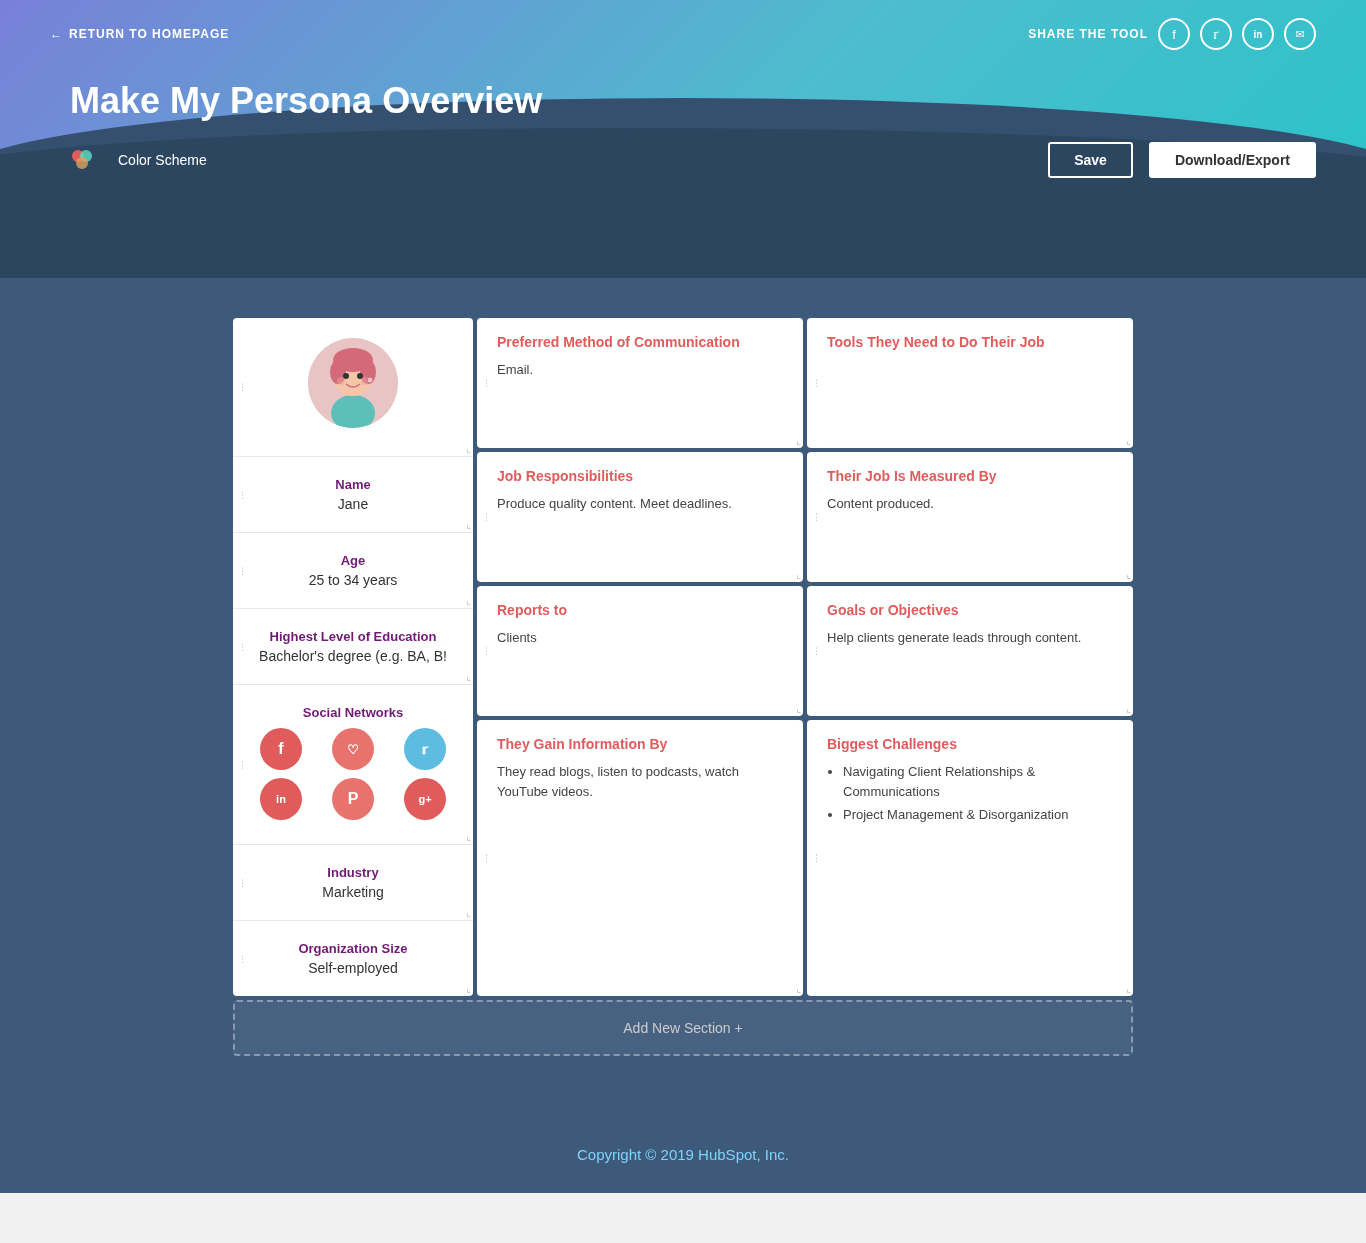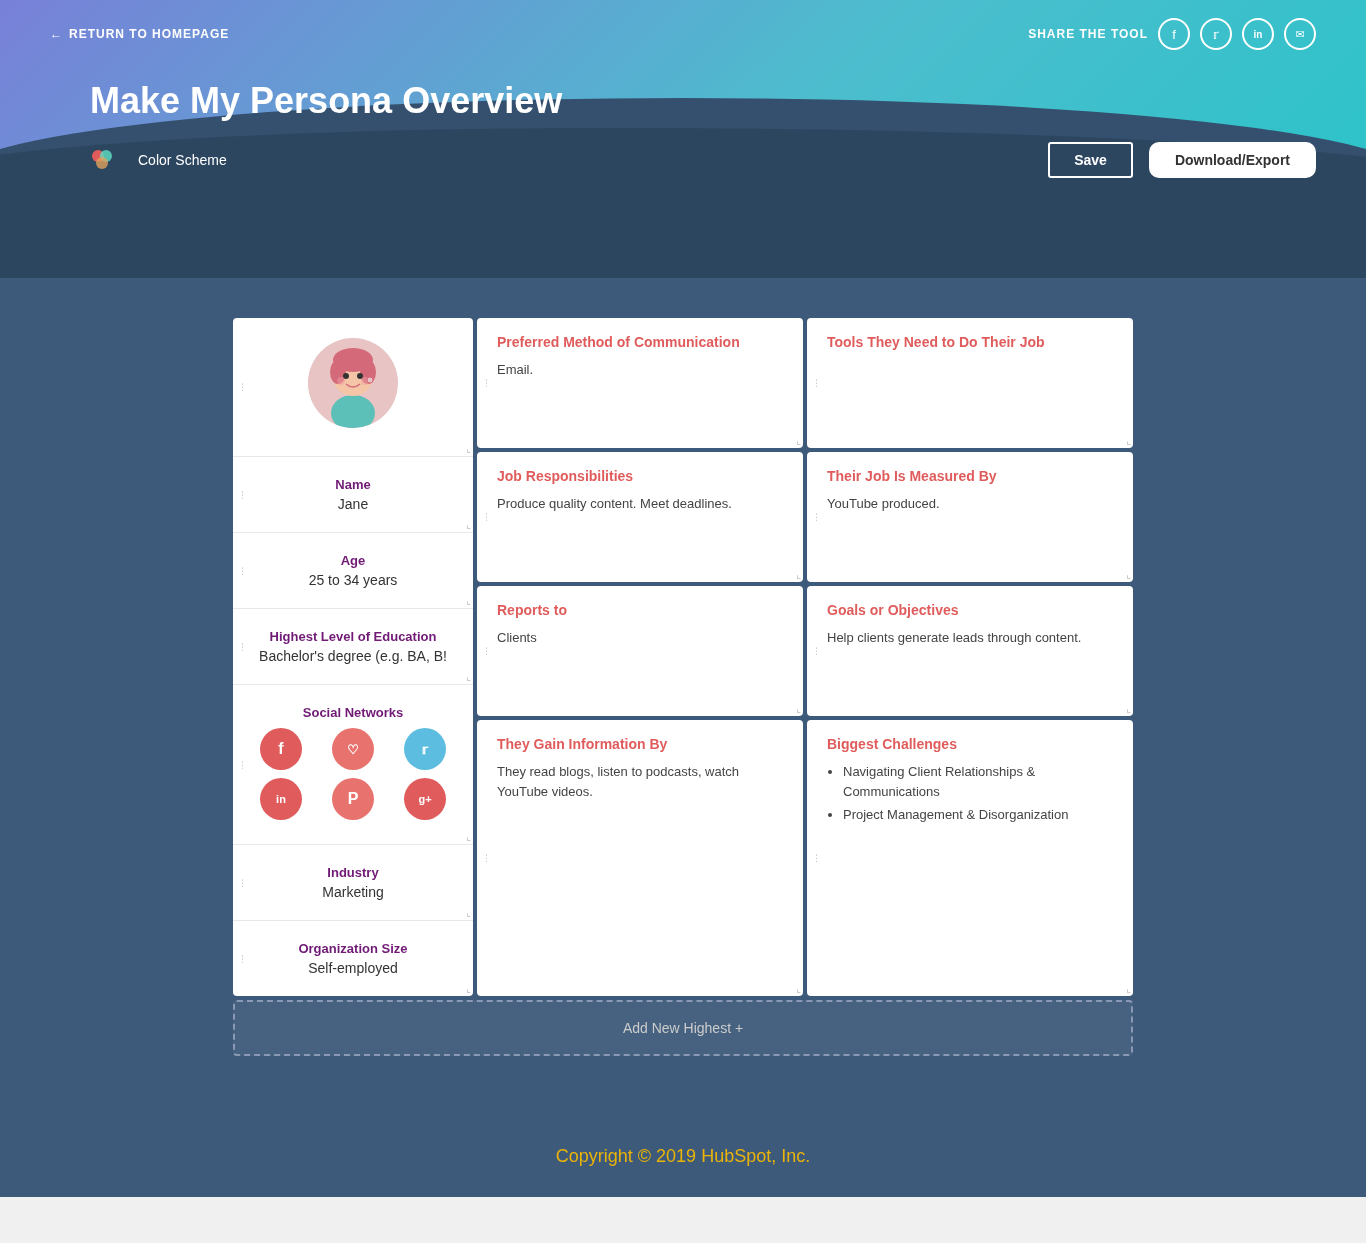--- a/index.html
+++ b/index.html
@@ -47,21 +47,21 @@
       border-radius: 50%;
       border: 2px solid white;
       background: transparent;
       color: white;
       display: flex; align-items: center; justify-content: center;
       font-size: 13px;
       cursor: pointer;
     }
 
     .hero-content {
-      padding: 20px 50px 0 90px;
+      padding: 20px 50px 0 70px;
       position: relative;
       z-index: 2;
     }
 
     .hero-title {
       color: white;
       font-size: 36px;
       font-weight: bold;
       margin-bottom: 20px;
     }
@@ -99,21 +99,21 @@
     }
 
     .btn-download {
       background: white;
       border: 2px solid white;
       color: #333;
       padding: 8px 24px;
       font-size: 14px;
       font-weight: bold;
       cursor: pointer;
-      border-radius: 10px;
+      border-radius: 3px;
     }
 
     
     .main-content {
       background: #3d5a7a;
       padding: 40px 80px 60px 80px;
       position: relative;
     }
 
     .persona-grid {
@@ -244,22 +244,22 @@
       font-size: 14px;
       cursor: pointer;
       border-radius: 4px;
     }
 
     
     .footer {
       background: #3d5a7a;
       padding: 30px;
       text-align: center;
-      color: #eab308;
-      font-size: 18px;
+      color: #7dd3fc;
+      font-size: 15px;
     }
 
     
     .hero-bg {
       position: relative;
       background: linear-gradient(135deg, #7b8de0 0%, #4bbece 50%, #2ac4c8 100%);
       padding-bottom: 0;
     }
 
     
@@ -446,21 +446,21 @@
 
       <div class="info-card">
         <span class="dots-handle">⋮</span>
         <div class="info-card-title">Tools They Need to Do Their Job</div>
         <span class="corner-resize">⌞</span>
       </div>
 
       <div class="info-card">
         <span class="dots-handle">⋮</span>
         <div class="info-card-title">Their Job Is Measured By</div>
-        <div class="info-card-body">YouTube produced.</div>
+        <div class="info-card-body">Content produced.</div>
         <span class="corner-resize">⌞</span>
       </div>
 
       <div class="info-card">
         <span class="dots-handle">⋮</span>
         <div class="info-card-title">Goals or Objectives</div>
         <div class="info-card-body">Help clients generate leads through content.</div>
         <span class="corner-resize">⌞</span>
       </div>
 
@@ -473,20 +473,20 @@
             <li>Project Management &amp; Disorganization</li>
           </ul>
         </div>
         <span class="corner-resize">⌞</span>
       </div>
     </div>
 
   </div>
 
   <div class="add-section">
-    <span>Add New Highest +</span>
+    <span>Add New Section +</span>
   </div>
 
 </div>
 
 <div class="footer">
   <span>Copyright © 2019 HubSpot, Inc.</span>
 </div>
 
 </body></html>

